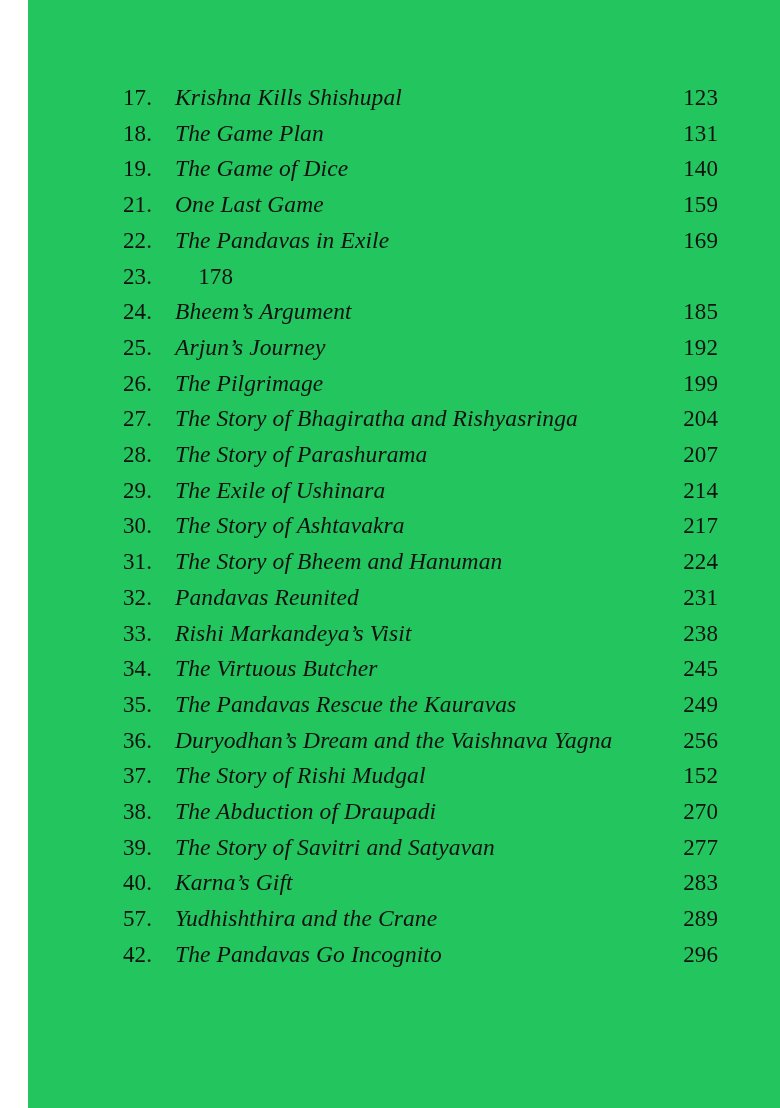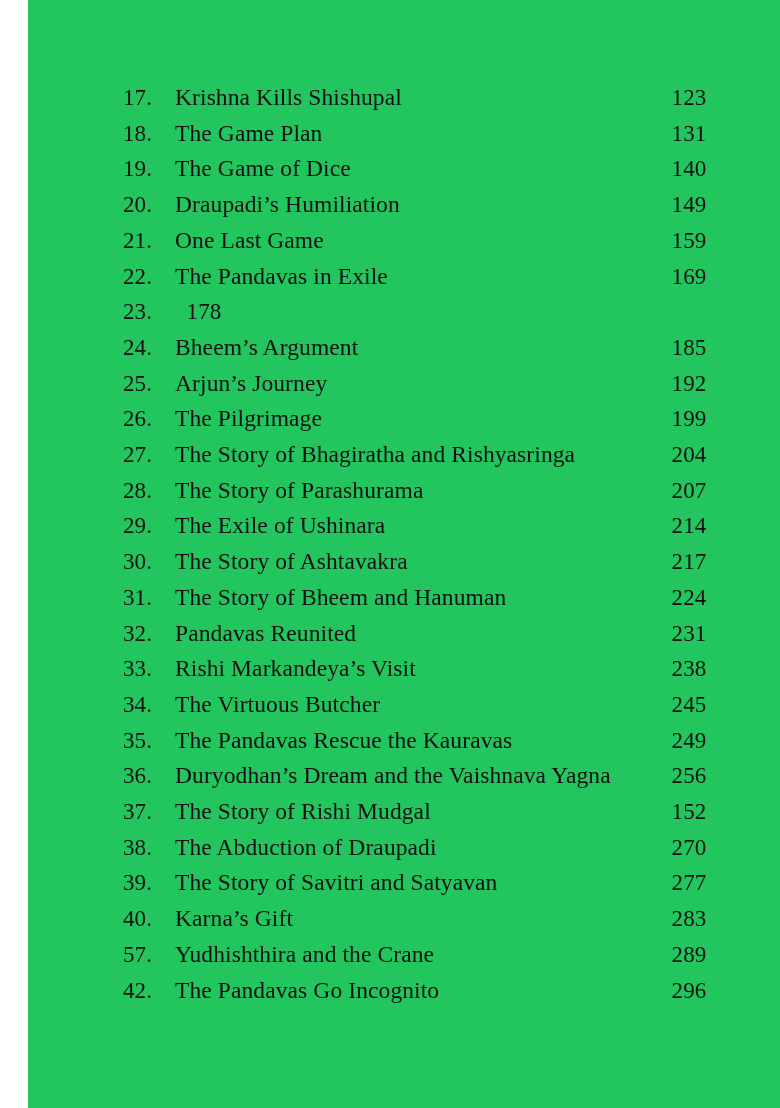--- a/index.html
+++ b/index.html
@@ -38,25 +38,26 @@
   .toc-num {
     width: 52px;
     flex: 0 0 52px;
     text-align: left;
     font-size: 23px;
   }
   .toc-title {
     flex: 1 1 auto;
     padding-right: 12px;
     white-space: nowrap;
+    font-style: italic;
   }
   .toc-page {
     flex: 0 0 auto;
     width: 58px;
-    text-align: center;
+    text-align: right;
     font-size: 23px;
   }
 </style>
 </head>
 <body>
 
 <div class="page">
   <ul class="toc-list">
     <li class="toc-entry">
       <span class="toc-num">17.</span>
@@ -65,25 +66,20 @@
     </li>
     <li class="toc-entry">
       <span class="toc-num">18.</span>
       <span class="toc-title">The Game Plan</span>
       <span class="toc-page">131</span>
     </li>
     <li class="toc-entry">
       <span class="toc-num">19.</span>
       <span class="toc-title">The Game of Dice</span>
       <span class="toc-page">140</span>
-    </li>
-    <li class="toc-entry">
-      <span class="toc-num">20.</span>
-      <span class="toc-title">Draupadi’s Humiliation</span>
-      <span class="toc-page">149</span>
     </li>
     <li class="toc-entry">
       <span class="toc-num">21.</span>
       <span class="toc-title">One Last Game</span>
       <span class="toc-page">159</span>
     </li>
     <li class="toc-entry">
       <span class="toc-num">22.</span>
       <span class="toc-title">The Pandavas in Exile</span>
       <span class="toc-page">169</span>

